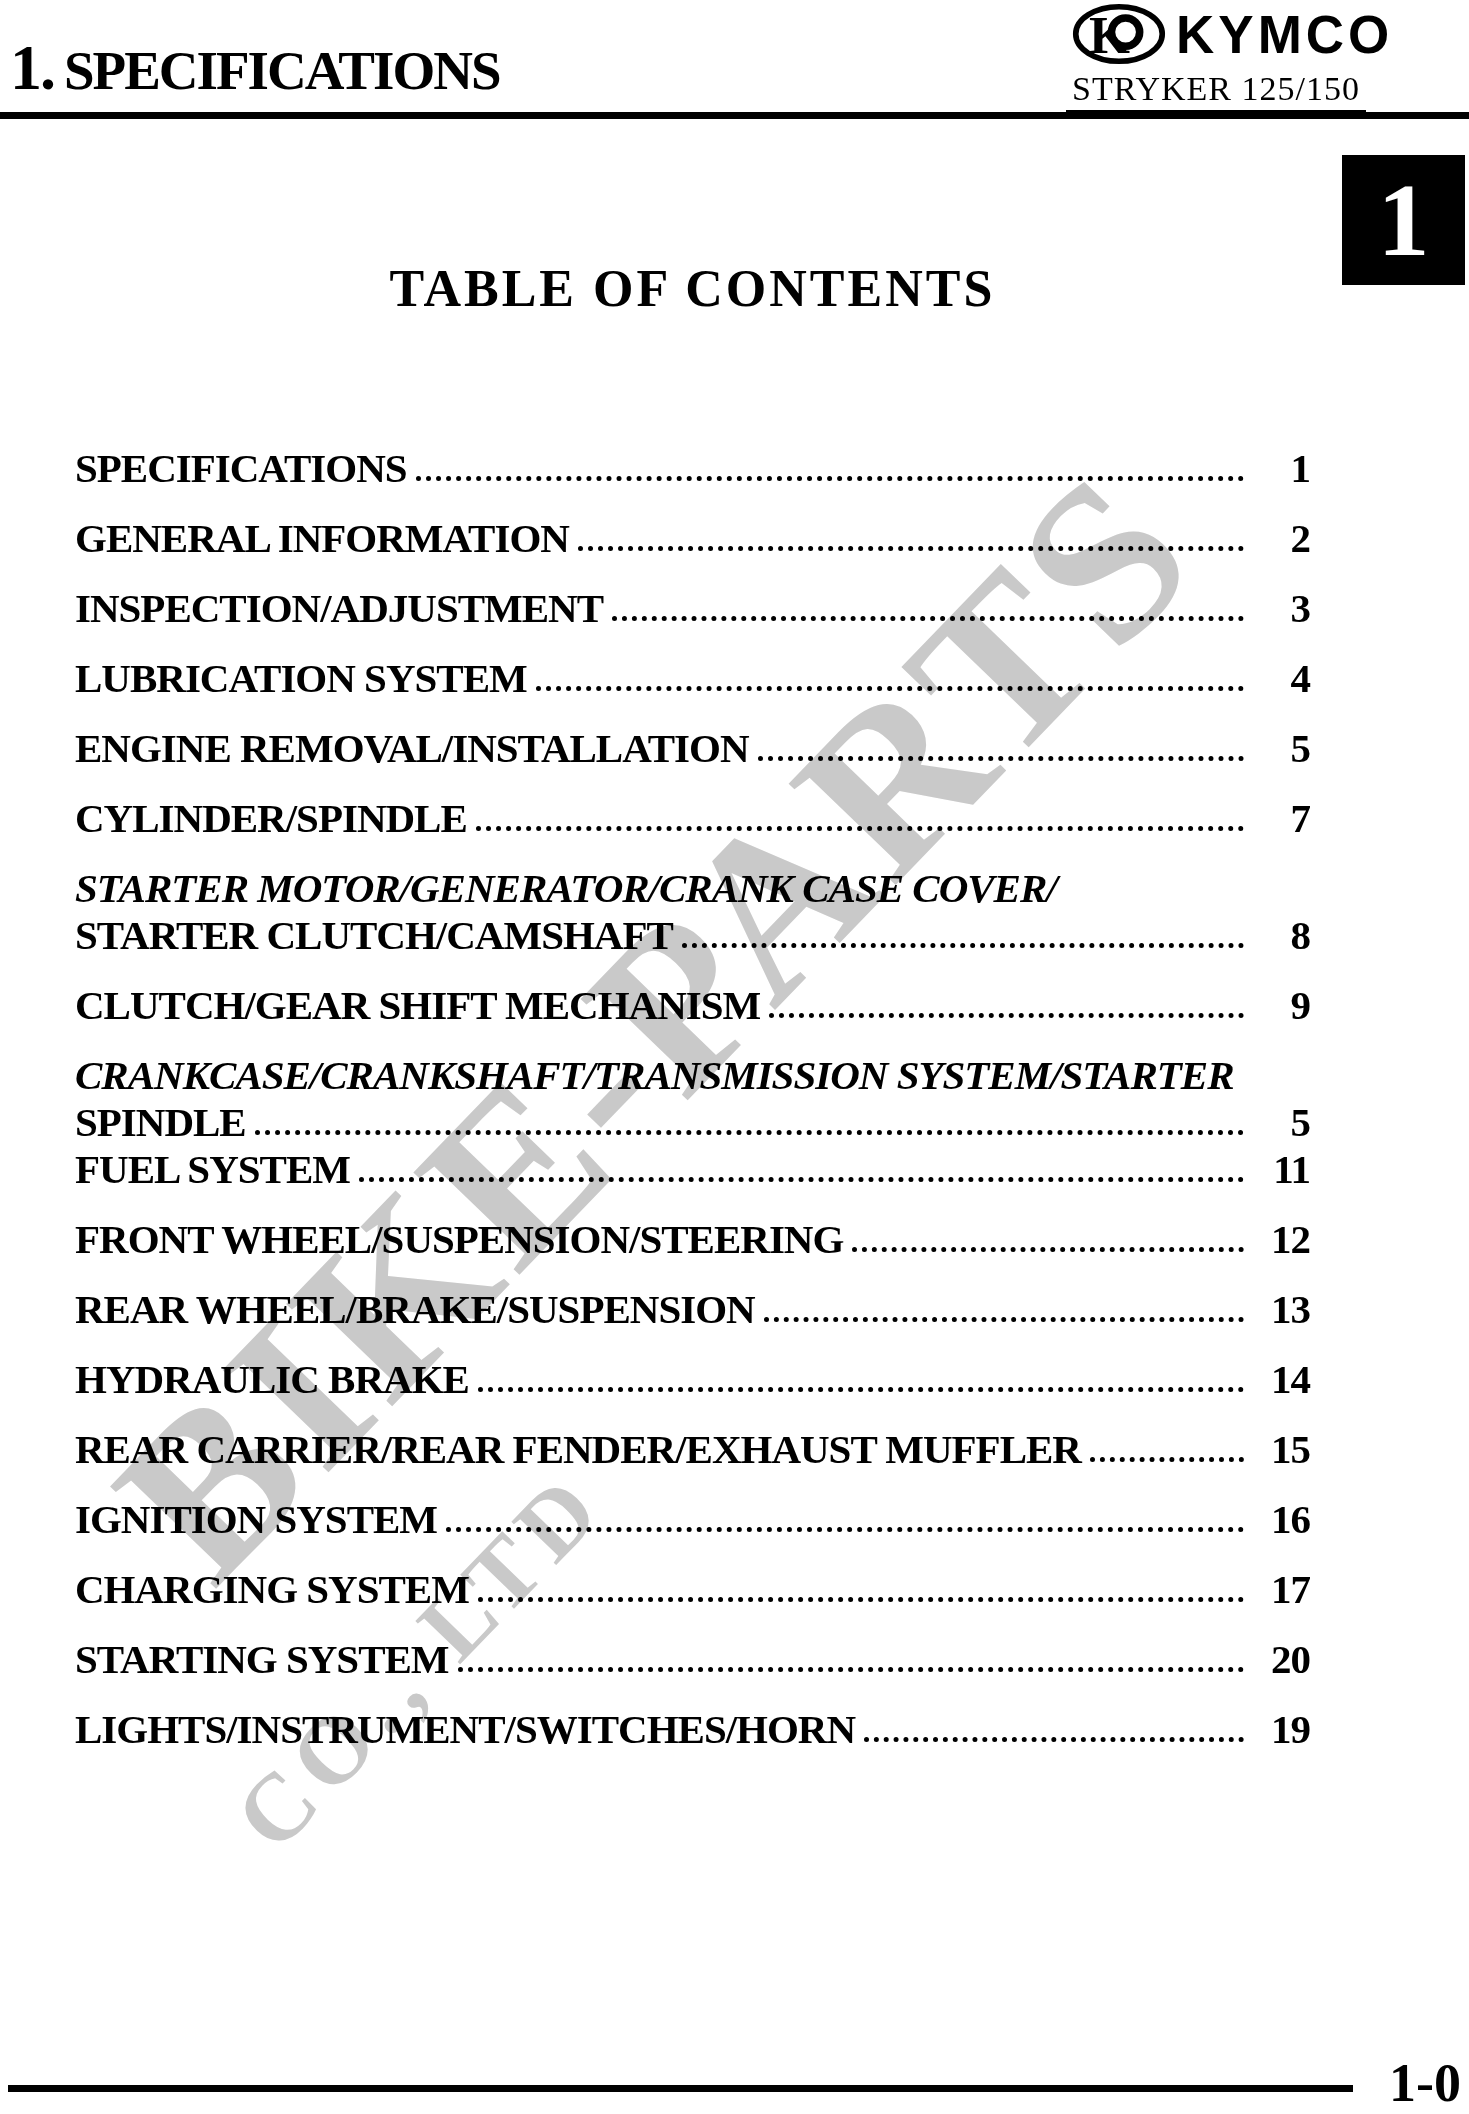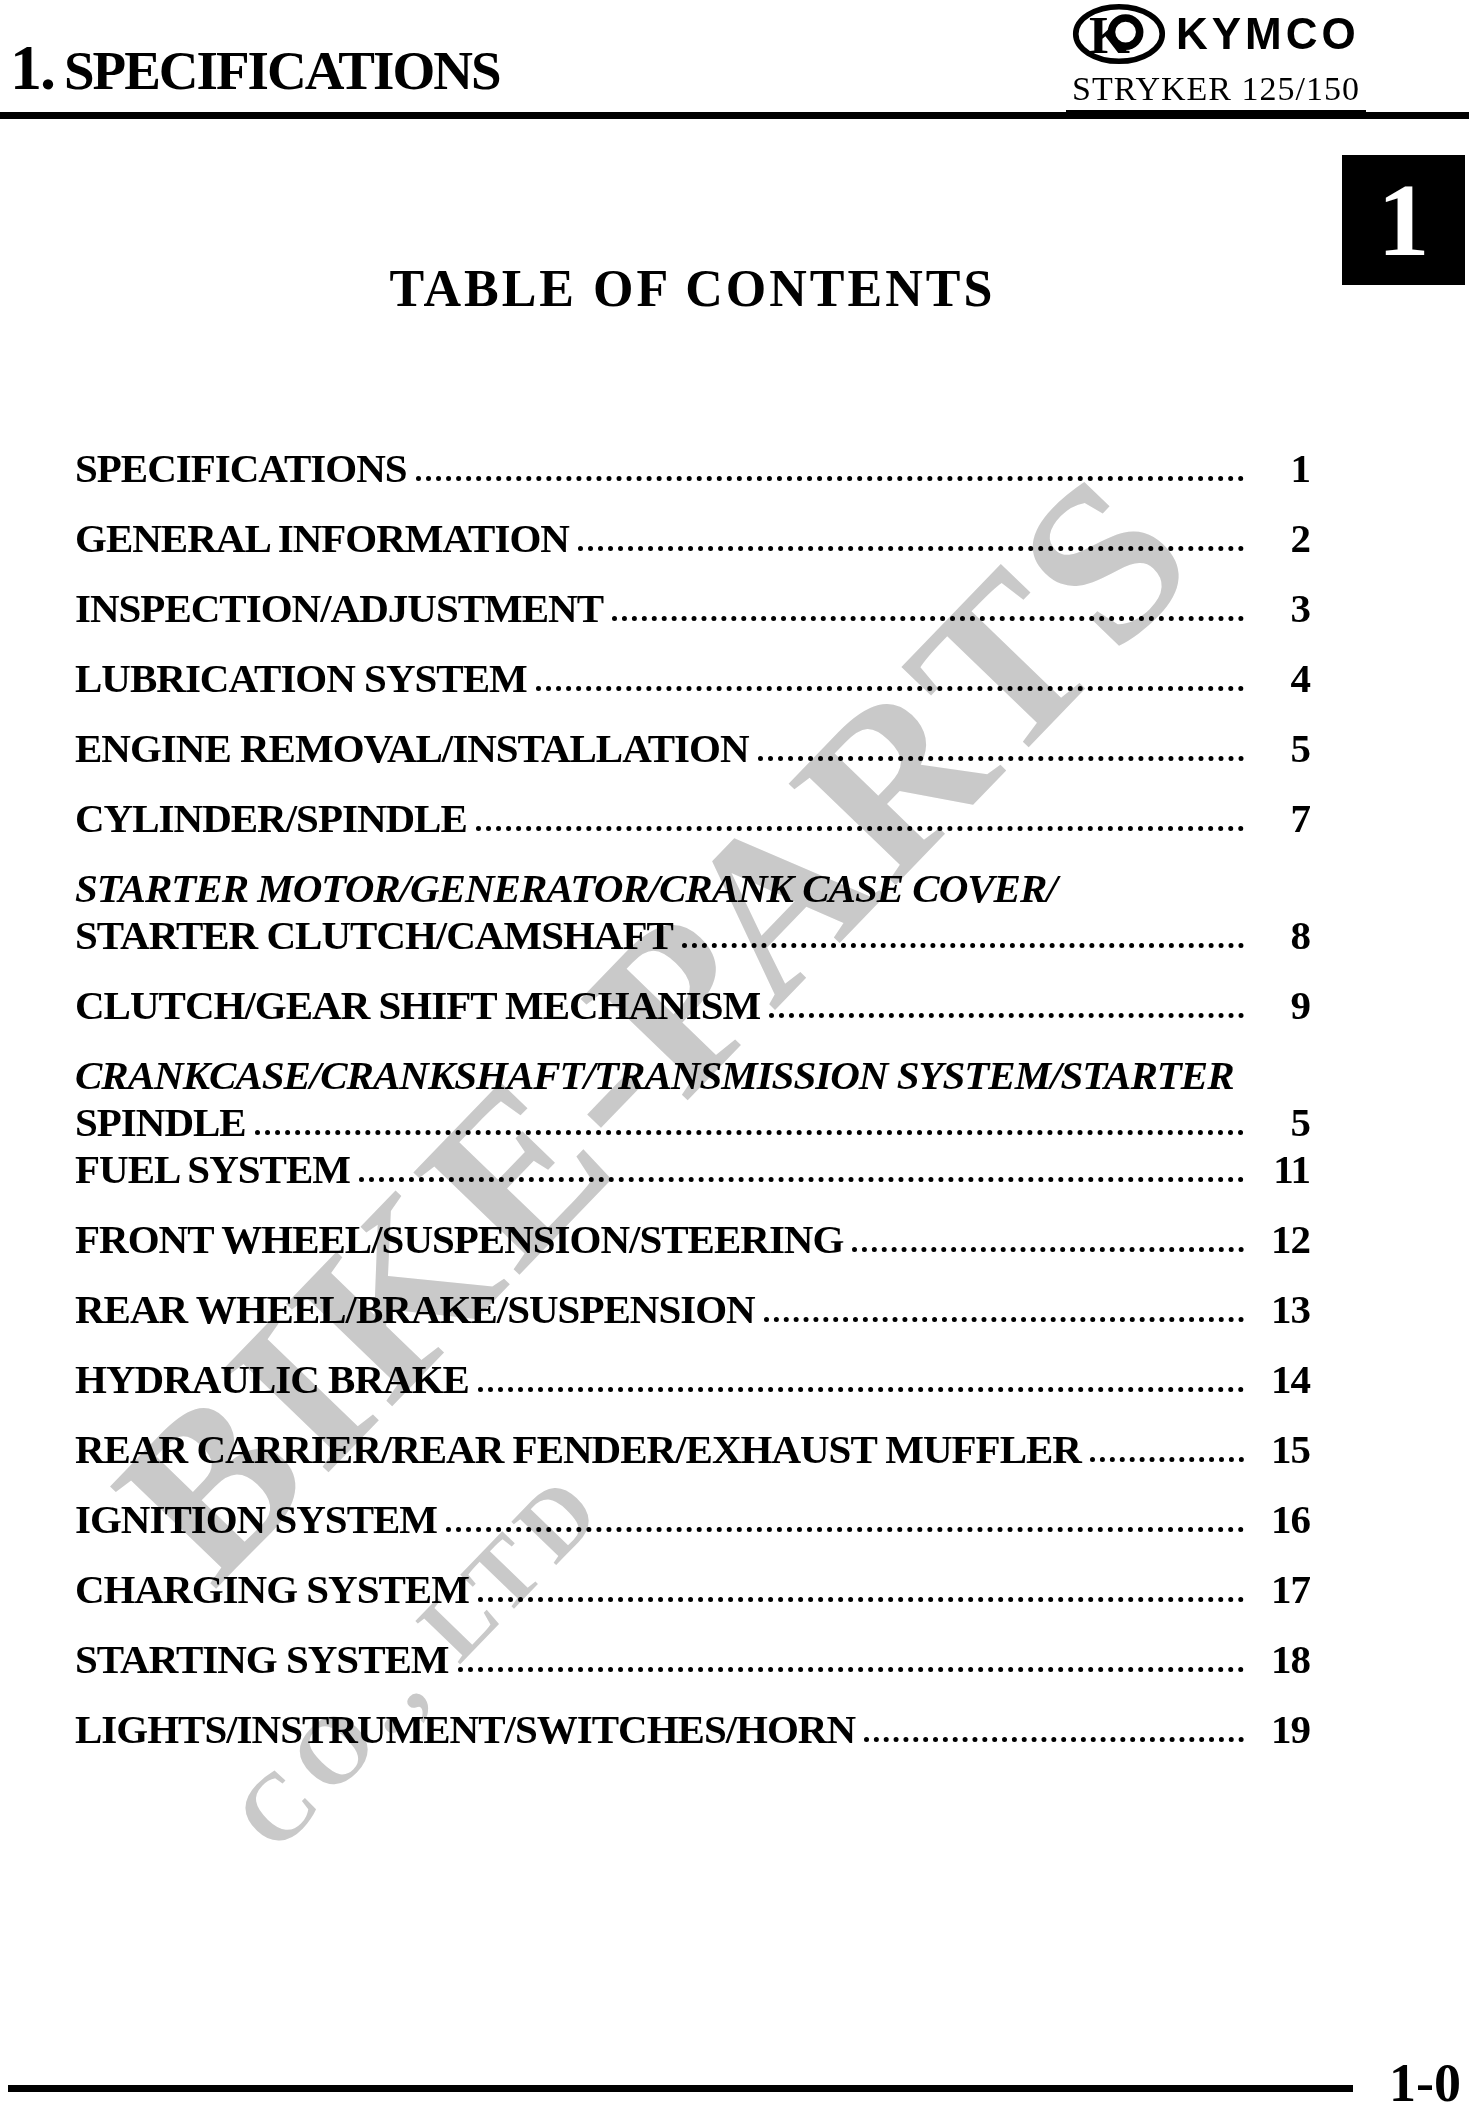--- a/index.html
+++ b/index.html
@@ -75,21 +75,21 @@
     top: 2px;
     display: flex;
     align-items: center;
     gap: 10px;
     z-index: 3;
   }
   .brand-logo { width: 94px; height: 64px; display: block; }
   .brand-word {
     font-family: "Liberation Sans", sans-serif;
     font-weight: 900;
-    font-size: 44px;
+    font-size: 53px;
     letter-spacing: 4px;
     line-height: 1;
   }
   .model {
     position: absolute;
     left: 1066px;
     top: 72px;
     font-weight: normal;
     font-size: 34px;
     letter-spacing: 1px;
@@ -301,21 +301,21 @@
         <span class="toc-page">16</span>
       </div>
       <div class="toc-row">
         <span class="toc-label">CHARGING SYSTEM</span>
         <span class="toc-leader"></span>
         <span class="toc-page">17</span>
       </div>
       <div class="toc-row">
         <span class="toc-label">STARTING SYSTEM</span>
         <span class="toc-leader"></span>
-        <span class="toc-page">18</span>
+        <span class="toc-page">20</span>
       </div>
       <div class="toc-row">
         <span class="toc-label">LIGHTS/INSTRUMENT/SWITCHES/HORN</span>
         <span class="toc-leader"></span>
         <span class="toc-page">19</span>
       </div>
     </div>
 
   <div class="footer-rule"></div>
   <div class="footer-page">1-0</div>

